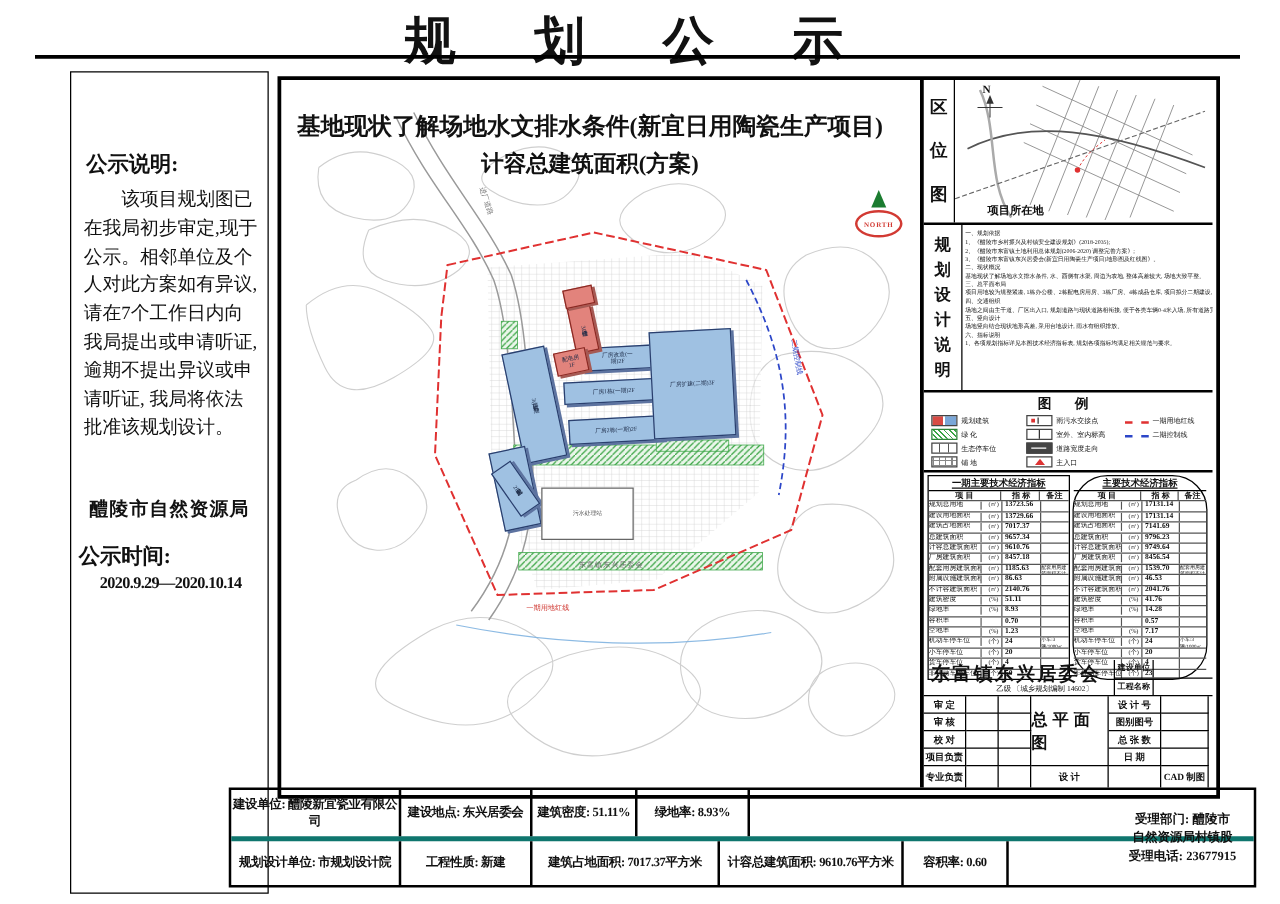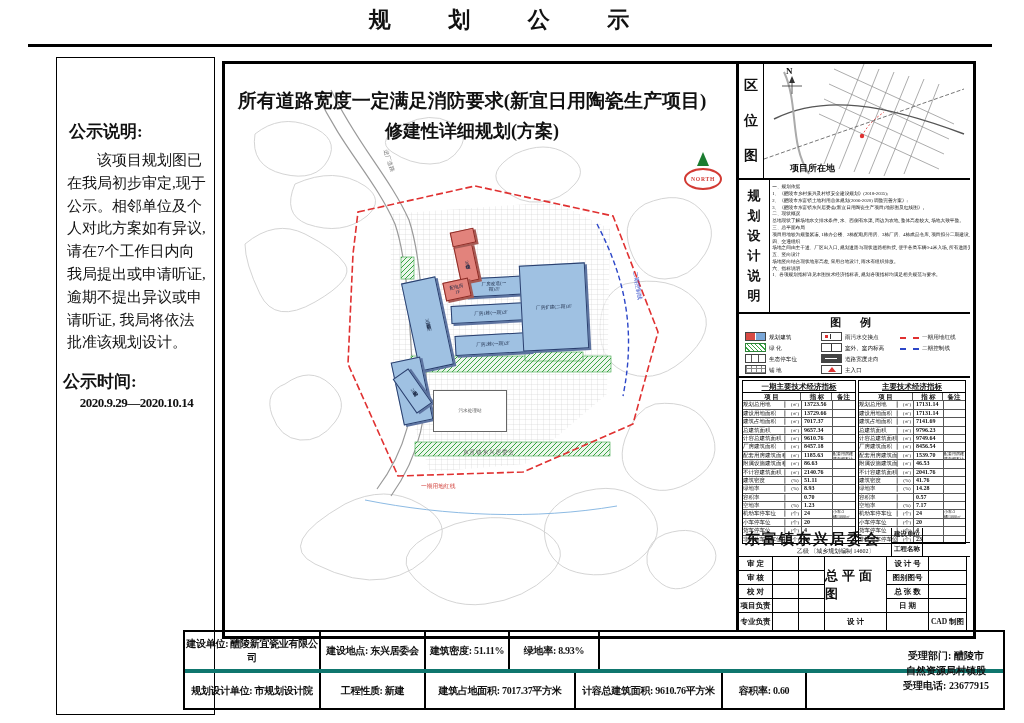--- a/index.html
+++ b/index.html
@@ -1,19 +1,19 @@
 <!DOCTYPE html>
 <html><head>
 <meta charset="utf-8">
 <style>
   html,body{margin:0;padding:0;background:#fff;}
   body{width:1024px;height:723px;position:relative;font-family:"Liberation Serif","DejaVu Serif",serif;color:#111;}
   .abs{position:absolute;}
   
-  .main-title{left:0;top:5px;width:1024px;text-align:center;font-size:22px;font-weight:bold;letter-spacing:26px;}
+  .main-title{left:0;top:5px;width:1024px;text-align:center;font-size:41px;font-weight:bold;letter-spacing:26px;}
   .title-rule{left:28px;top:44px;width:964px;height:3px;background:#000;}
   
   .sidebar{left:56px;top:57px;width:157px;height:656px;border:1px solid #000;background:#fff;}
   .s-heading{margin:62px 0 6px 12px;font-size:17px;font-weight:600;}
   .s-body{margin:0 6px 0 10px;font-size:15px;line-height:1.52;text-indent:2em;}
   .s-bureau{margin:44px 0 0 0;text-align:center;font-size:15px;font-weight:bold;letter-spacing:1px;}
   .s-period-label{margin:16px 0 2px 6px;font-size:17px;font-weight:600;}
   .s-period{margin:0 0 0 2px;font-size:13px;font-weight:bold;letter-spacing:-0.5px;text-align:center;}
   
   .frame{left:222px;top:61px;width:748px;height:572px;border:3px solid #000;background:#fff;}
@@ -82,21 +82,21 @@
   .sw-elev::before{content:"";position:absolute;left:9px;top:0;width:1px;height:7px;background:#333;}
   .sw-road{background:#444;}
   .sw-road::after{content:"";position:absolute;left:3px;top:3px;width:12px;height:1px;background:#fff;}
   .sw-entry::after{content:"";position:absolute;left:6px;top:1px;width:0;height:0;border-left:4px solid transparent;border-right:4px solid transparent;border-bottom:5px solid #d33;}
   .sw-rdash{border:0;height:0;border-top:2px dashed #e03131;margin-top:3px;}
   .sw-bdash{border:0;height:0;border-top:2px dashed #2c46c8;margin-top:3px;}
   
   .tablesbox{height:150px;border-bottom:0;}
   .itable{position:absolute;top:2px;border:1px solid #000;background:#fff;}
   .t-phase1{left:3px;width:112px;}
-  .t-overall{left:119px;width:106px;}
+  .t-overall{left:119px;width:106px;border-radius:28px;}
   .i-title{text-align:center;font-size:7.5px;font-weight:bold;text-decoration:underline;height:11px;line-height:11px;border-bottom:1px solid #000;}
   .ihead,.trow{display:flex;border-bottom:1px solid #555;height:7.4px;align-items:stretch;}
   .trow:last-child{border-bottom:0;}
   .tn,.tu,.tv,.tb{font-size:6px;line-height:7.4px;overflow:hidden;white-space:nowrap;border-right:1px solid #555;}
   .tn{transform-origin:left center;}
   .t-phase1 .tn{width:45px;} .t-phase1 .tu{width:12px;} .t-phase1 .tv{width:28px;} .t-phase1 .tb{flex:1;border-right:0;}
   .t-overall .tn{width:41px;} .t-overall .tu{width:12px;} .t-overall .tv{width:27px;} .t-overall .tb{flex:1;border-right:0;}
   .tn{font-size:6px;transform:scale(0.92);}
   .tu{font-size:5px;text-align:center;}
   .tv{padding-left:2px;font-weight:bold;}
@@ -124,20 +124,21 @@
 </style>
 </head>
 <body>
 
 <div class="abs main-title">规  划  公  示</div>
 <div class="abs title-rule"></div>
 
 <div class="abs sidebar">
   <div class="s-heading">公示说明:</div>
   <div class="s-body">该项目规划图已在我局初步审定,现于公示。相邻单位及个人对此方案如有异议, 请在7个工作日内向我局提出或申请听证, 逾期不提出异议或申请听证, 我局将依法批准该规划设计。</div>
+  <div class="s-bureau">醴陵市自然资源局</div>
   <div class="s-period-label">公示时间:</div>
   <div class="s-period">2020.9.29—2020.10.14</div>
 </div>
 
 <div class="abs frame">
 
   <div class="plan">
     <svg width="511" height="566" viewBox="0 0 511 566">
       <defs>
         <pattern id="pave" width="6" height="5" patternUnits="userSpaceOnUse">
@@ -213,22 +214,22 @@
     <div class="bld red b9"></div>
     <div class="bld whitebld b10">
         <span>污水处理站</span>
       </div>
 
     <div class="map-lab lab-road"><em>进厂道路</em></div>
     <div class="map-lab lab-village"><em>东富镇东兴居委会</em></div>
     <div class="map-lab lab-bd1"><em>一期用地红线</em></div>
     <div class="map-lab lab-bd2"><em>二期控制线</em></div>
 
-    <div class="plan-t1">所有道路宽度一定满足消防要求(新宜日用陶瓷生产项目)</div>
-    <div class="plan-t2">修建性详细规划(方案)</div>
+    <div class="plan-t1">基地现状了解场地水文排水条件(新宜日用陶瓷生产项目)</div>
+    <div class="plan-t2">计容总建筑面积(方案)</div>
 
     <div class="north">
       <div class="arrow"></div>
       <div class="ring">
           <i>NORTH</i>
         </div>
     </div>
   </div>
 
   <div class="panel">

